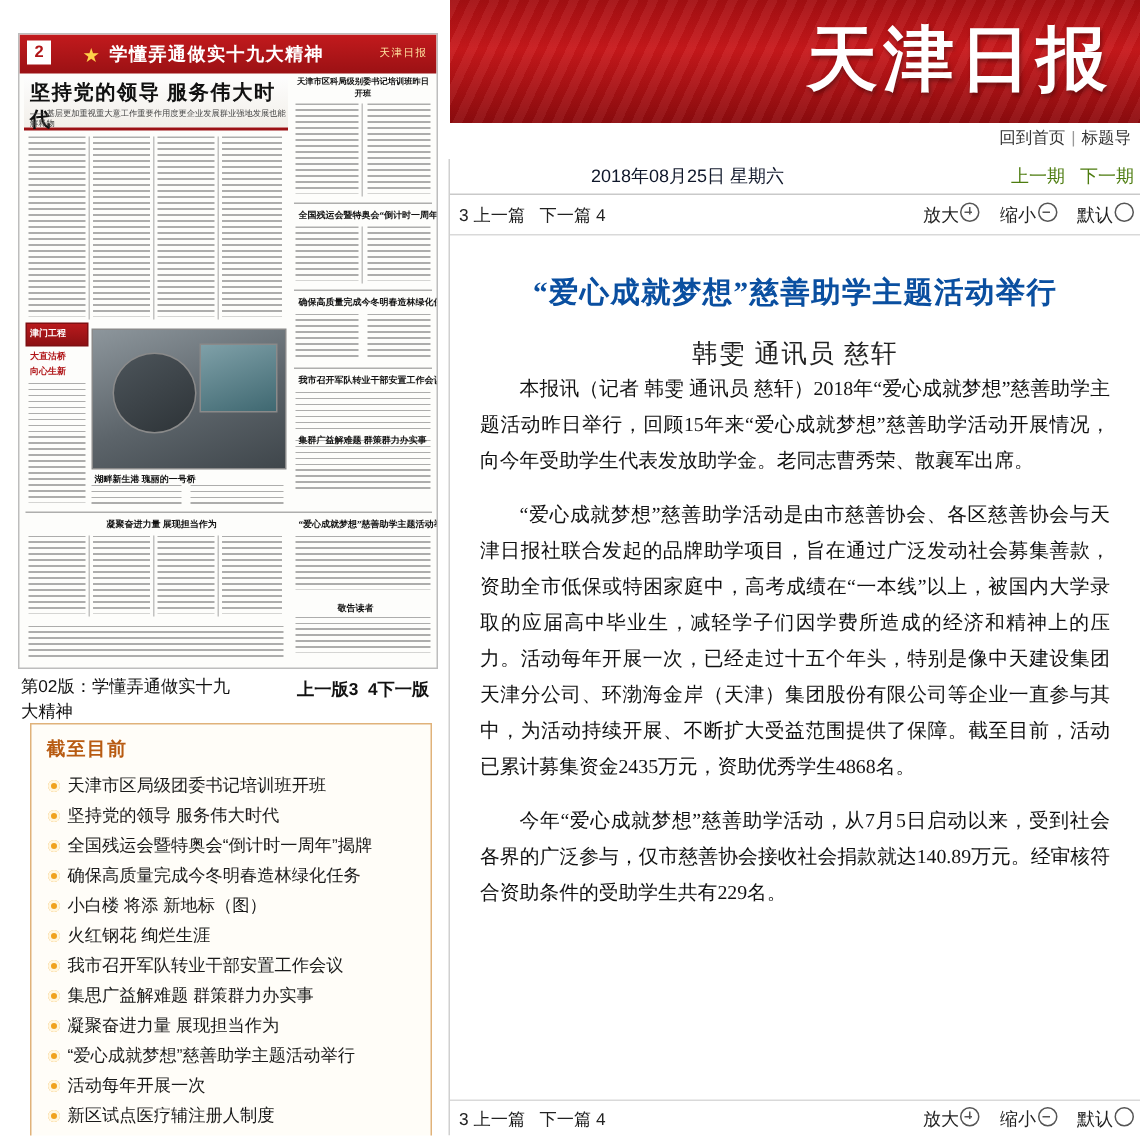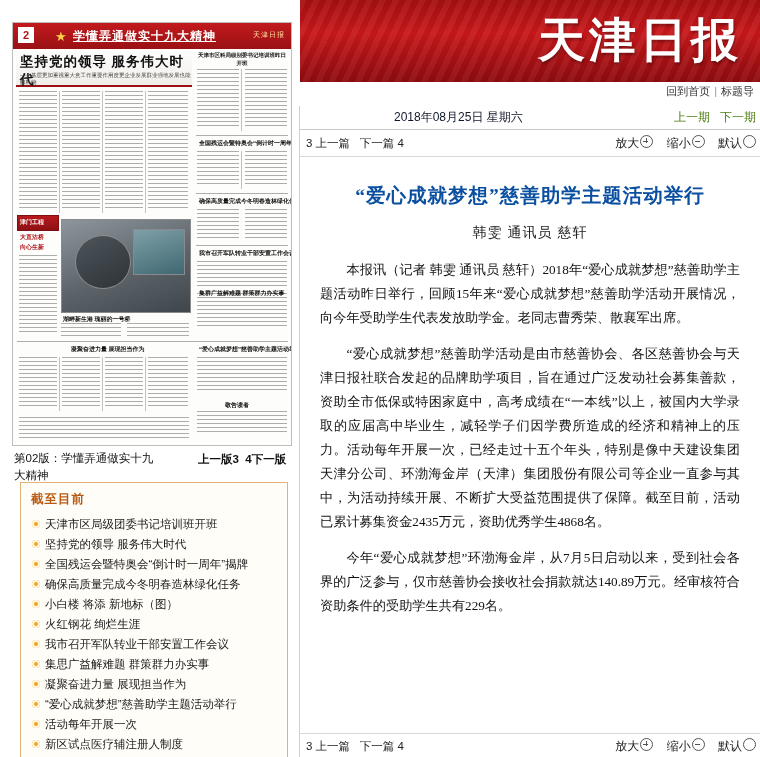--- a/index.html
+++ b/index.html
@@ -154,23 +154,22 @@
     font-family: "Liberation Serif", serif;
     font-weight: bold;
     font-size: 19.5px;
     color: #0a4fa0;
     letter-spacing: 1px;
     line-height: 28px;
     margin: 8px 0 14px 0;
   }
   .byline {
     text-align: center;
-    font-size: 14px;
+    font-size: 17px;
     color: #222;
-    margin-bottom: 16px;
     letter-spacing: 1px;
   }
   .para {
     font-size: 13.2px;
     line-height: 24px;
     color: #111;
     text-align: justify;
     text-indent: 2em;
     margin: 0 0 12px 0;
     font-family: "Liberation Serif", serif;
@@ -226,21 +225,20 @@
     position: absolute; left: 5px; top: 4px;
     width: 16px; height: 16px;
     background: #fff; color: #b01417;
     font-size: 11px; font-weight: bold;
     text-align: center; line-height: 16px;
   }
   .pt-slogan {
     position: absolute; left: 60px; top: 5px;
     font-size: 12px; font-weight: bold; letter-spacing: 1px;
     font-family: "Liberation Serif", serif;
-    text-decoration: underline;
   }
   .pt-star {
     position: absolute; left: 42px; top: 6px;
     color: #ffd24a; font-size: 13px;
   }
   .pt-brand {
     position: absolute; right: 6px; top: 7px;
     font-size: 7px; color: #ffe3a0; letter-spacing: 1px;
   }
   .pt-banner {
@@ -407,21 +405,21 @@
   </div>
 </div>
 
 <div class="v-divider"></div>
 
 <div class="article">
   <div class="headline">“爱心成就梦想”慈善助学主题活动举行</div>
   <div class="byline">韩雯 通讯员 慈轩</div>
   <p class="para">本报讯（记者 韩雯 通讯员 慈轩）2018年“爱心成就梦想”慈善助学主题活动昨日举行，回顾15年来“爱心成就梦想”慈善助学活动开展情况，向今年受助学生代表发放助学金。老同志曹秀荣、散襄军出席。</p>
   <p class="para">“爱心成就梦想”慈善助学活动是由市慈善协会、各区慈善协会与天津日报社联合发起的品牌助学项目，旨在通过广泛发动社会募集善款，资助全市低保或特困家庭中，高考成绩在“一本线”以上，被国内大学录取的应届高中毕业生，减轻学子们因学费所造成的经济和精神上的压力。活动每年开展一次，已经走过十五个年头，特别是像中天建设集团天津分公司、环渤海金岸（天津）集团股份有限公司等企业一直参与其中，为活动持续开展、不断扩大受益范围提供了保障。截至目前，活动已累计募集资金2435万元，资助优秀学生4868名。</p>
-  <p class="para">今年“爱心成就梦想”环渤海金岸，从7月5日启动以来，受到社会各界的广泛参与，仅市慈善协会接收社会捐款就达140.89万元。经审核符合资助条件的受助学生共有229名。</p>
+  <p class="para">今年“爱心成就梦想”慈善助学活动，从7月5日启动以来，受到社会各界的广泛参与，仅市慈善协会接收社会捐款就达140.89万元。经审核符合资助条件的受助学生共有229名。</p>
 </div>
 
 <div class="bottom-nav">
   <div class="left">
     <span>3</span>
     <span>上一篇</span>&nbsp;&nbsp;
     <span>下一篇</span>
     <span>4</span>
   </div>
   <div class="right">

